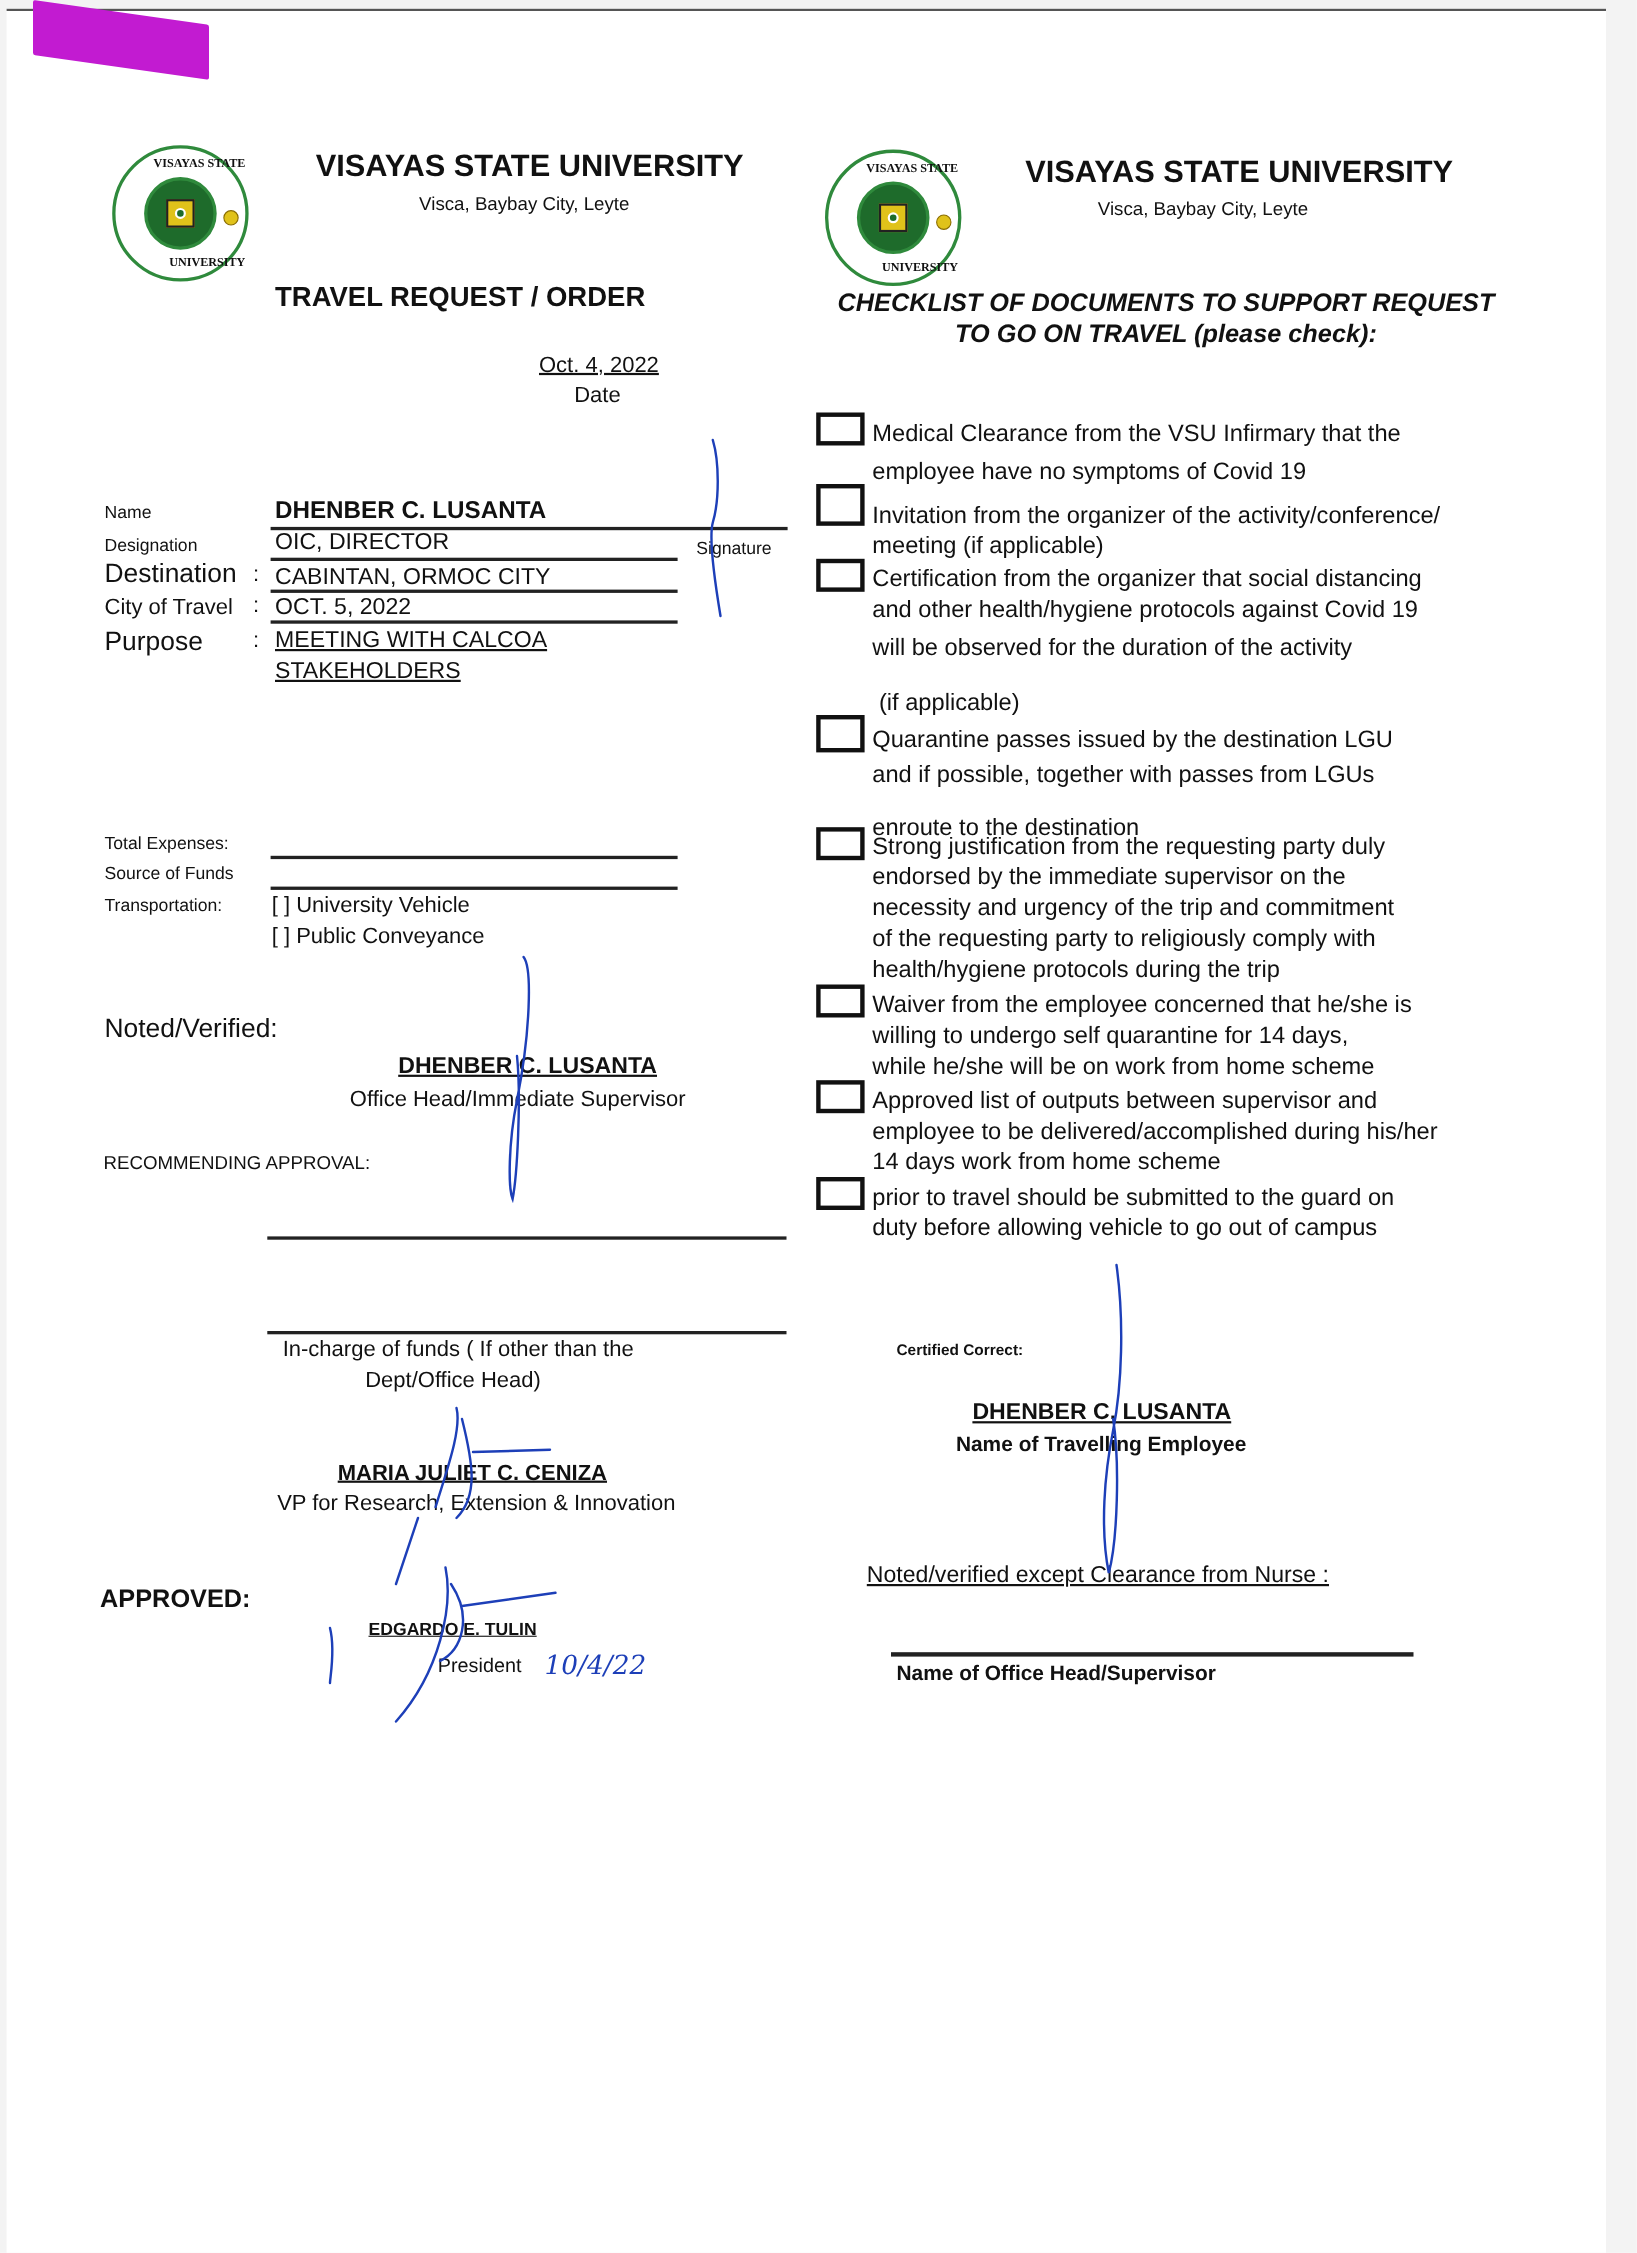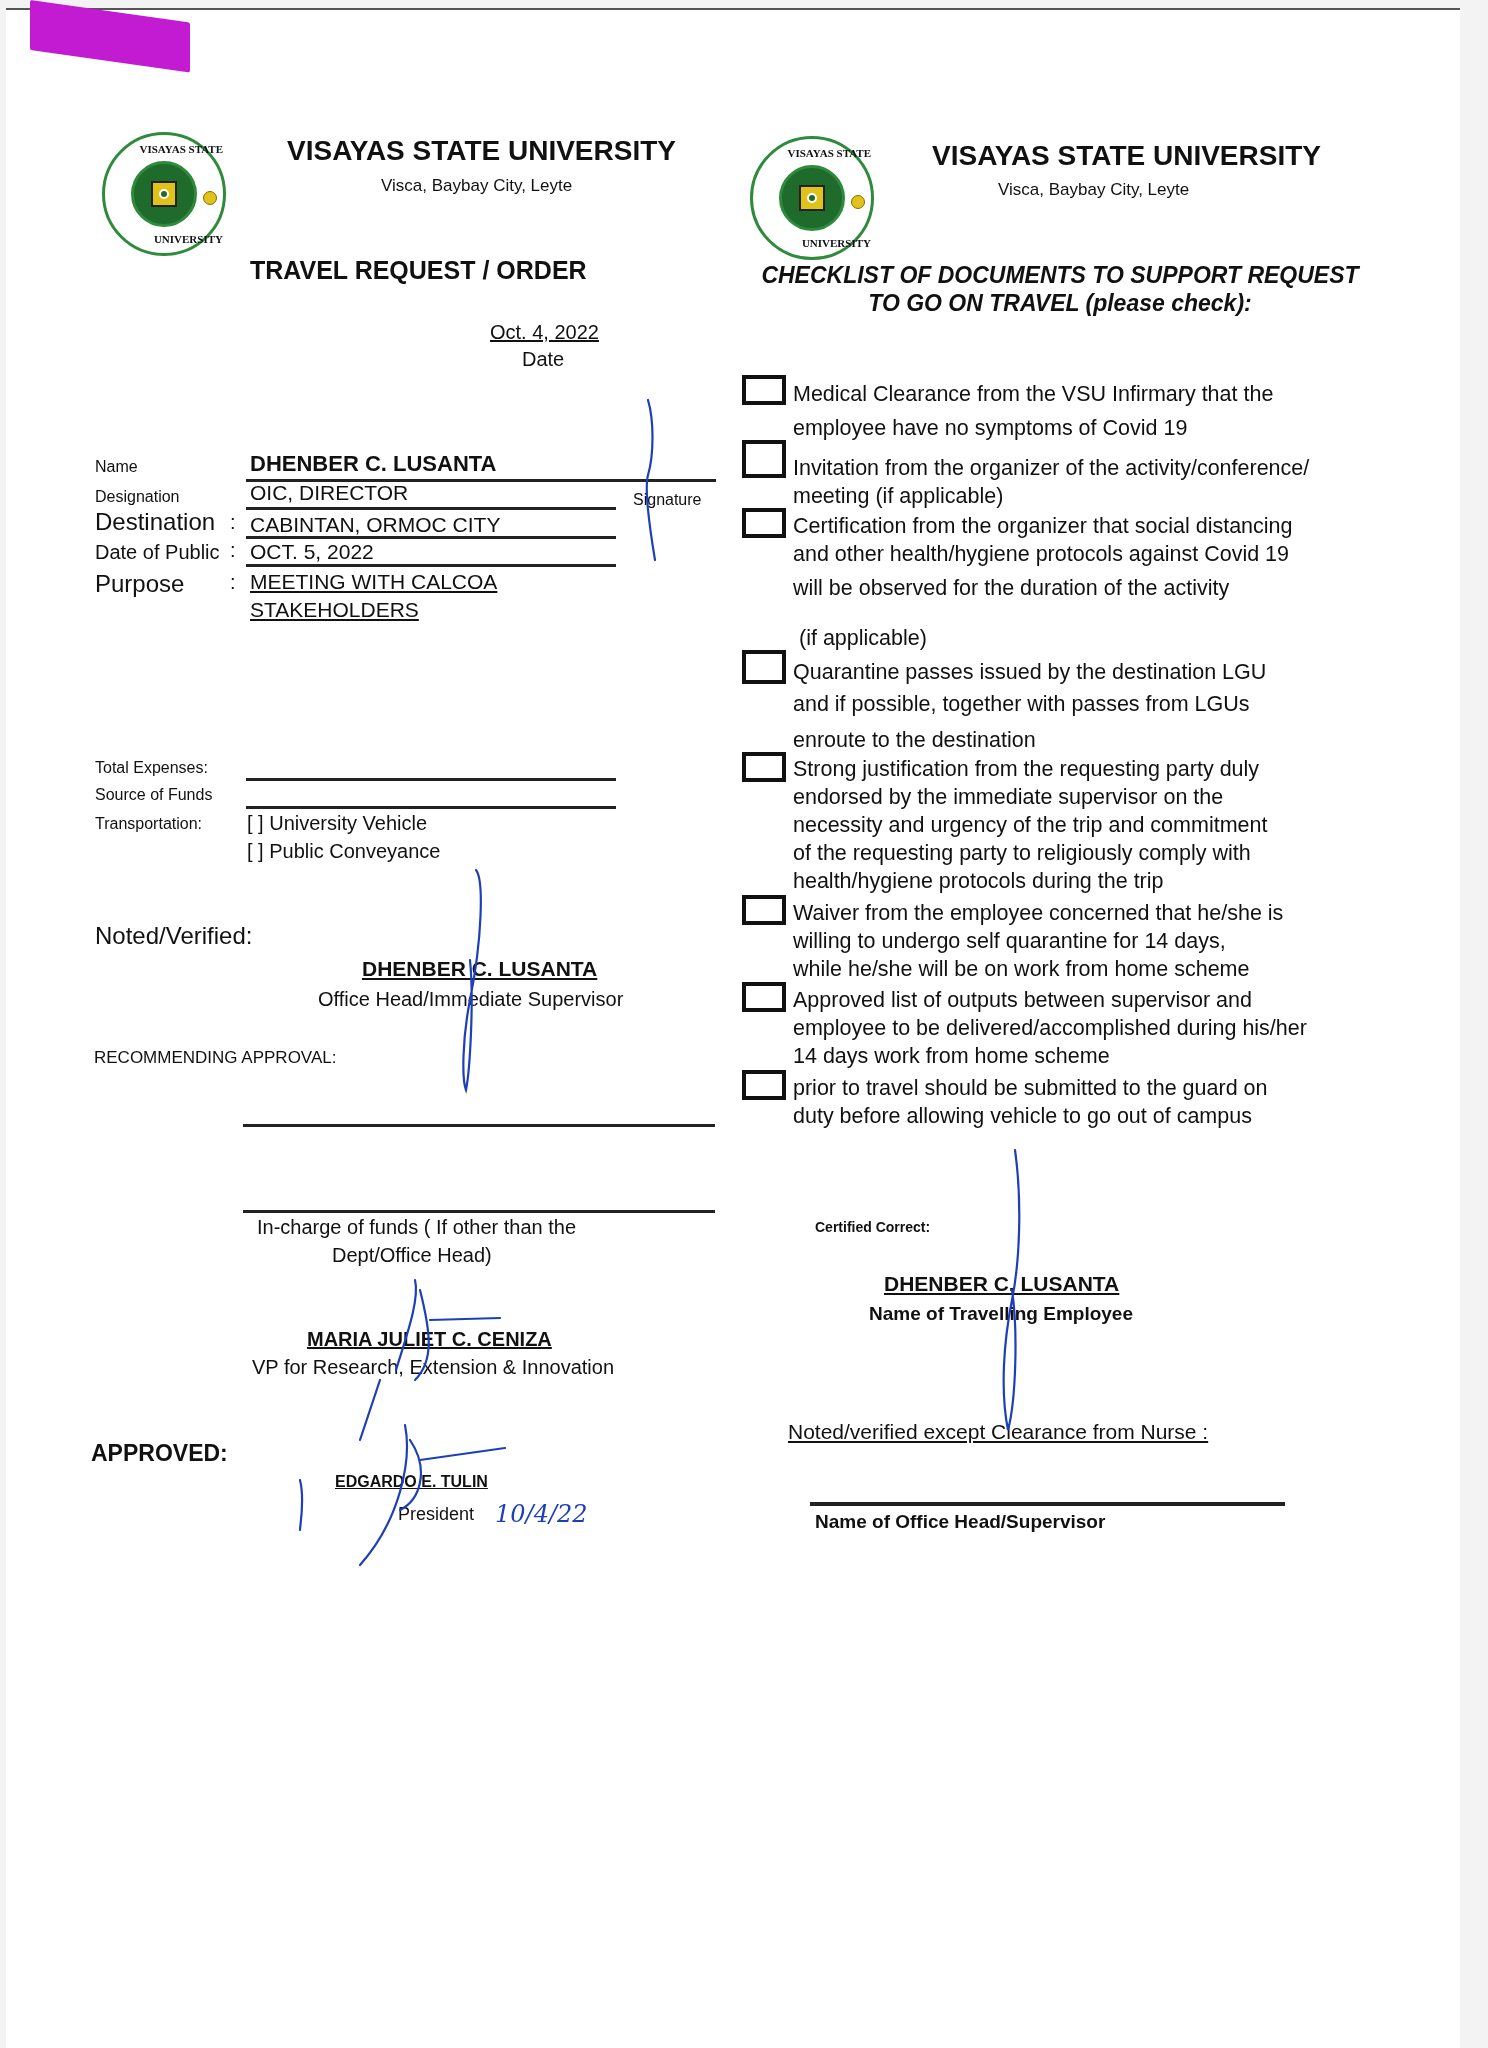--- a/index.html
+++ b/index.html
@@ -91,21 +91,21 @@
 <div class="abs lbl-s" style="left:95px; top:488px;">Designation</div>
 <div class="abs val" style="left:250px; top:481px;">OIC, DIRECTOR</div>
 <div class="line" style="left:246px; top:507px; width:370px;"></div>
 <div class="abs lbl-s" style="left:633px; top:491px;">Signature</div>
 
 <div class="abs lbl-l" style="left:95px; top:508px;">Destination</div>
 <div class="abs lbl-m" style="left:230px; top:511px;">:</div>
 <div class="abs val" style="left:250px; top:513px;">CABINTAN, ORMOC CITY</div>
 <div class="line" style="left:246px; top:536px; width:370px;"></div>
 
-<div class="abs lbl-m" style="left:95px; top:541px;">Date of Public</div>
+<div class="abs lbl-m" style="left:95px; top:541px;">City of Travel</div>
 <div class="abs lbl-m" style="left:230px; top:539px;">:</div>
 <div class="abs val" style="left:250px; top:540px;">OCT. 5, 2022</div>
 <div class="line" style="left:246px; top:564px; width:370px;"></div>
 
 <div class="abs lbl-l" style="left:95px; top:570px;">Purpose</div>
 <div class="abs lbl-m" style="left:230px; top:571px;">:</div>
 <div class="abs val u" style="left:250px; top:570px;">MEETING WITH CALCOA</div>
 <div class="abs val u" style="left:250px; top:598px;">STAKEHOLDERS</div>
 
 <div class="abs lbl-s" style="left:95px; top:759px;">Total Expenses:</div>
@@ -171,21 +171,21 @@
   <div>Certification from the organizer that social distancing</div>
   <div>and other health/hygiene protocols against Covid 19</div>
   <div style="margin-top:6px;">will be observed for the duration of the activity</div>
   <div style="margin-top:22px; padding-left:6px;">(if applicable)</div>
 </div>
 
 <div class="chk" style="top:650px; height:34px;"></div>
 <div class="ck-text" style="top:658px;">
   <div>Quarantine passes issued by the destination LGU</div>
   <div style="margin-top:4px;">and if possible, together with passes from LGUs</div>
-  <div style="margin-top:8px;">enroute to the destination</div>
+  <div style="margin-top:20px;">enroute to the destination</div>
 </div>
 
 <div class="chk" style="top:752px;"></div>
 <div class="ck-text" style="top:755px;">
   <div>Strong justification from the requesting party duly</div>
   <div>endorsed by the immediate supervisor on the</div>
   <div>necessity and urgency of the trip and commitment</div>
   <div>of the requesting party to religiously comply with</div>
   <div>health/hygiene protocols during the trip</div>
 </div>

